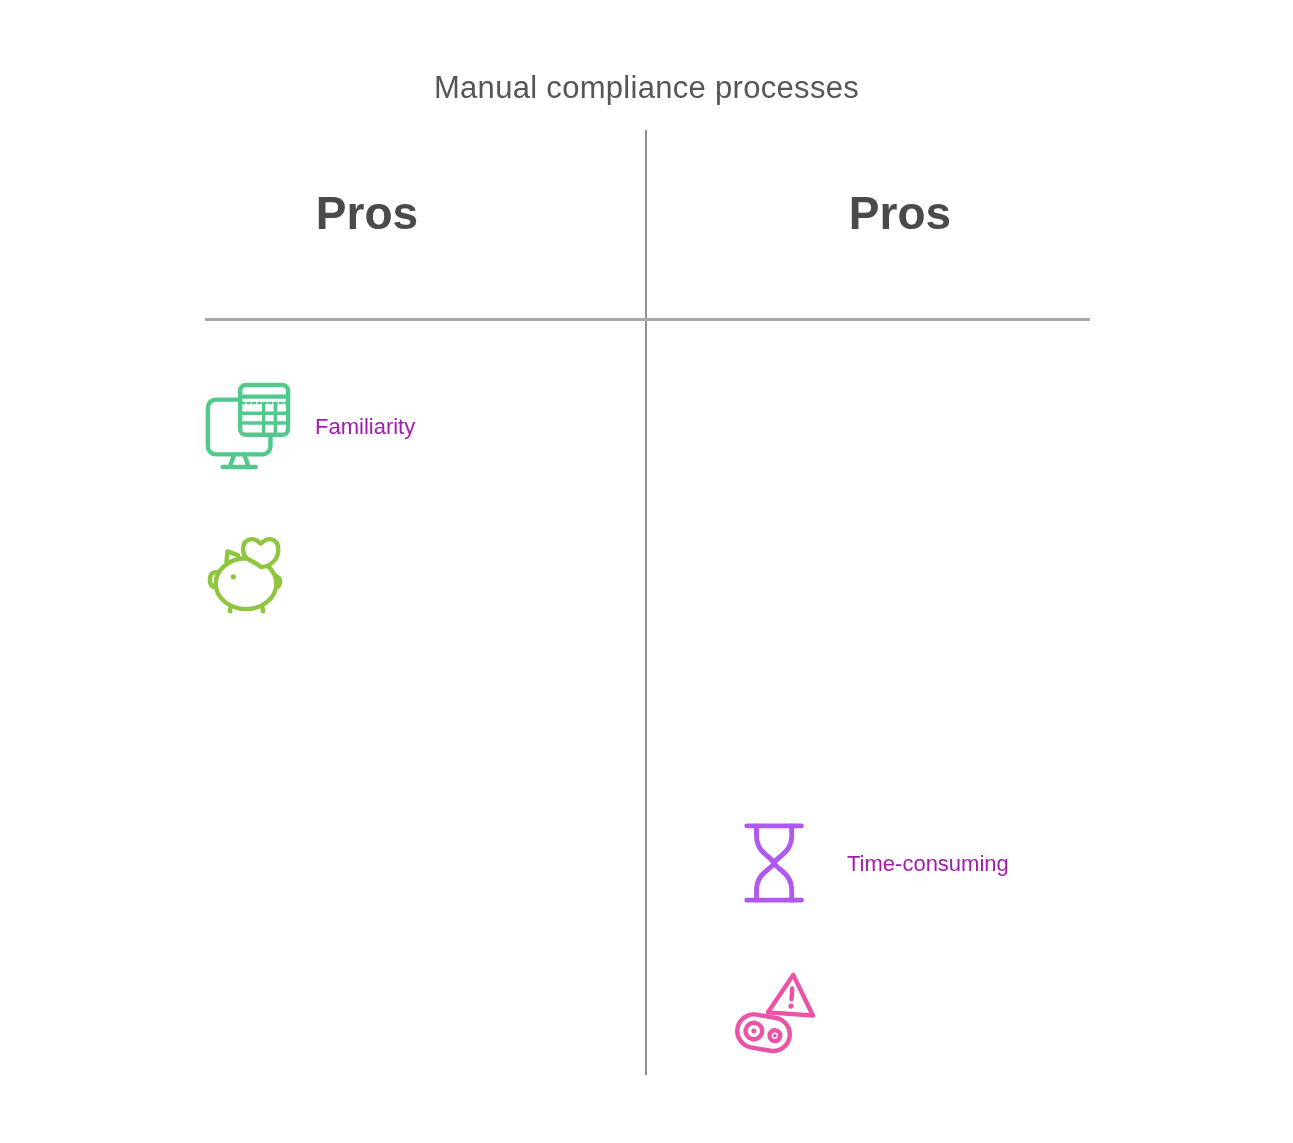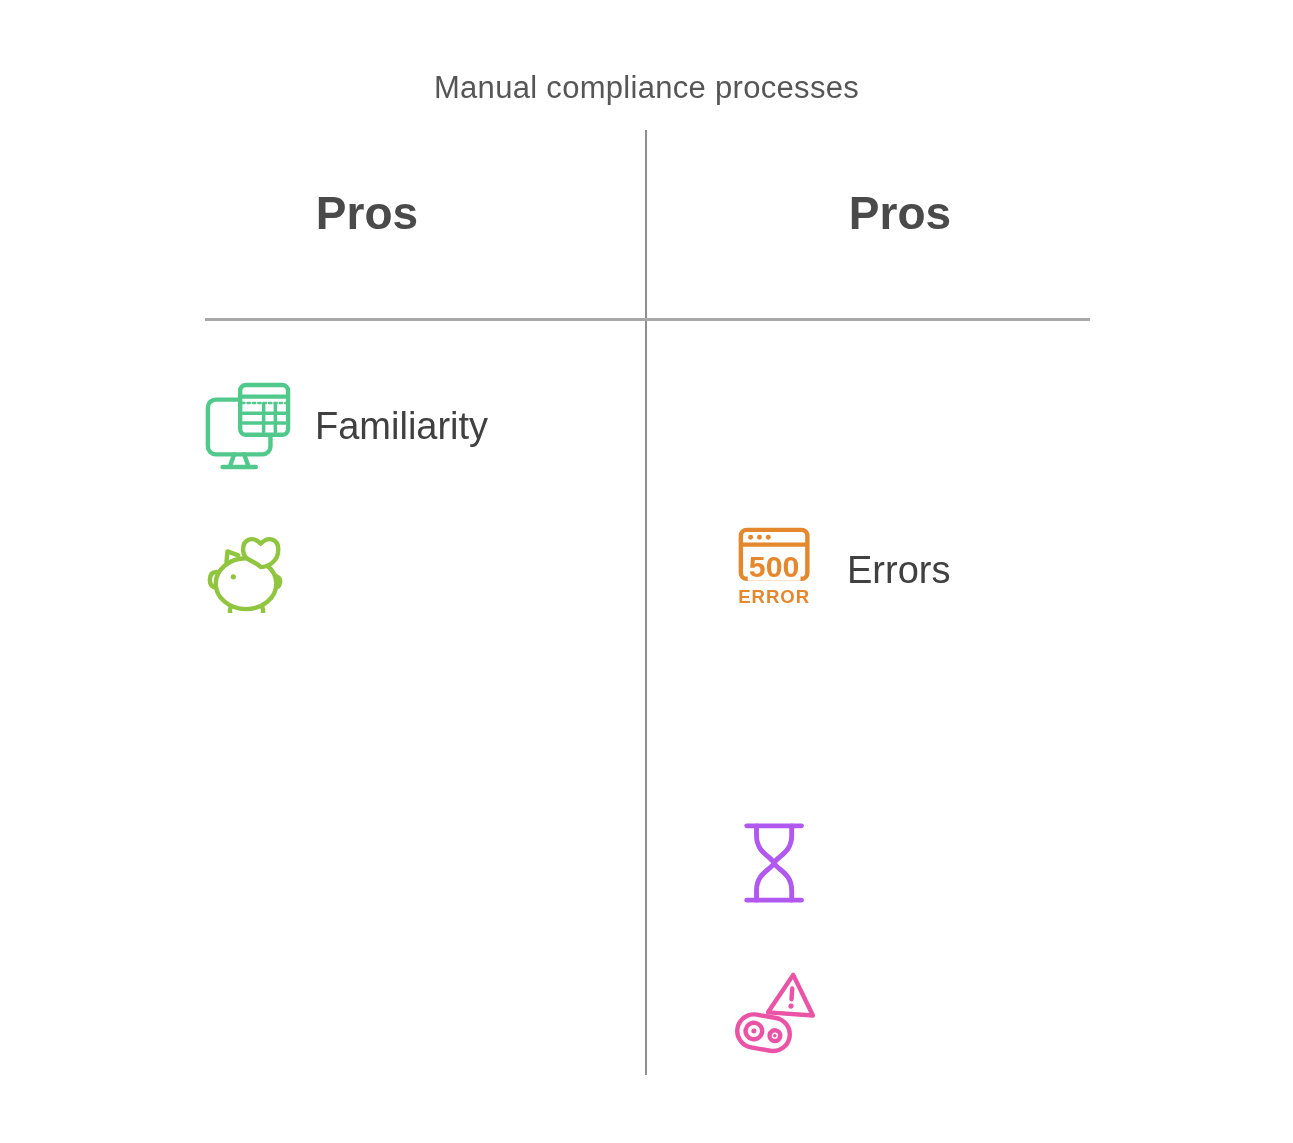--- a/index.html
+++ b/index.html
@@ -31,21 +31,21 @@
     display:flex;align-items:center;justify-content:center;
     font-size:27px;color:#9c9c9c;letter-spacing:1px;
   }
   .row{
     position:absolute;display:flex;align-items:center;gap:24px;
     color:var(--c,#888);
   }
   .row .icon{width:88px;height:88px;flex:0 0 auto;}
   .row .icon svg{display:block;width:88px;height:88px;}
   .row .label{
-    font-size:38px;color:#404040;line-height:41px;white-space:pre-line;
+    font-size:22px;color:#a21caf;line-height:41px;white-space:pre-line;
   }
   .row .label.narrow{max-width:215px;}
 </style>
 </head>
 <body>
 
 <div class="canvas">
 
   <div class="title">Manual compliance processes</div>
 
@@ -81,47 +81,31 @@
         <path d="M24,38 l1,-11 11,4"></path>
         <path d="M28,85 q-2,7 4,8 M61,85 q2,7 -4,8"></path>
         <path d="M74,52 q8,3 3,11"></path>
         <circle cx="31" cy="53" r="2.7" fill="currentColor" stroke="none"></circle>
         <path d="M59,43 C51,35 41,37 41,25 C41,14 51,11 59,19 C67,11 77,14 77,25 C77,37 67,43 59,43 Z" fill="#ffffff"></path>
       </svg>
     </span>
   </div>
 
 
-  <div class="row" style="left: 735px; top: 526px; --c: #e5872d;">
-    <span class="icon">
-      <svg viewBox="0 0 90 90">
-        <g fill="none" stroke="currentColor" stroke-width="4.5" stroke-linejoin="round">
-          <rect x="6" y="4" width="68" height="50" rx="6"></rect>
-          <path d="M6,19 L74,19"></path>
-        </g>
-        <circle cx="16" cy="11.5" r="2.5" fill="currentColor"></circle>
-        <circle cx="25" cy="11.5" r="2.5" fill="currentColor"></circle>
-        <circle cx="34" cy="11.5" r="2.5" fill="currentColor"></circle>
-        <rect x="13" y="26" width="54" height="30" fill="#ffffff"></rect>
-        <text x="40" y="52" text-anchor="middle" font-size="31" font-weight="bold" fill="currentColor" font-family="Liberation Sans, sans-serif">500</text>
-        <text x="40" y="79" text-anchor="middle" font-size="19" font-weight="bold" letter-spacing="1" fill="currentColor" font-family="Liberation Sans, sans-serif">ERROR</text>
-      </svg>
-    </span>
-    <span class="label">Errors</span>
-  </div>
 
 
   <div class="row" style="left: 735px; top: 819px; --c: #b158f0;">
     <span class="icon">
       <svg viewBox="0 0 90 90" fill="none" stroke="currentColor" stroke-width="5" stroke-linecap="round" stroke-linejoin="round">
         <path d="M12,7 L68,7 M12,83 L68,83"></path>
         <path d="M22,7 L22,17 C22,35 37,38 40,45 C43,38 58,35 58,17 L58,7"></path>
         <path d="M22,83 L22,73 C22,55 37,52 40,45 C43,52 58,55 58,73 L58,83"></path>
       </svg>
     </span>
+    <span class="label narrow">Time-consuming</span>
   </div>
 
   <div class="row" style="left: 735px; top: 967px; --c: #eb53a7;">
     <span class="icon">
       <svg viewBox="0 0 90 90" fill="none" stroke="currentColor" stroke-width="4.5" stroke-linecap="round" stroke-linejoin="round">
         <g transform="rotate(4 58 30)">
           <path d="M58,8 L81,48 L35,48 Z"></path>
           <path d="M58,22 L58,33"></path>
           <circle cx="58" cy="40" r="2.7" fill="currentColor" stroke="none"></circle>
         </g>

